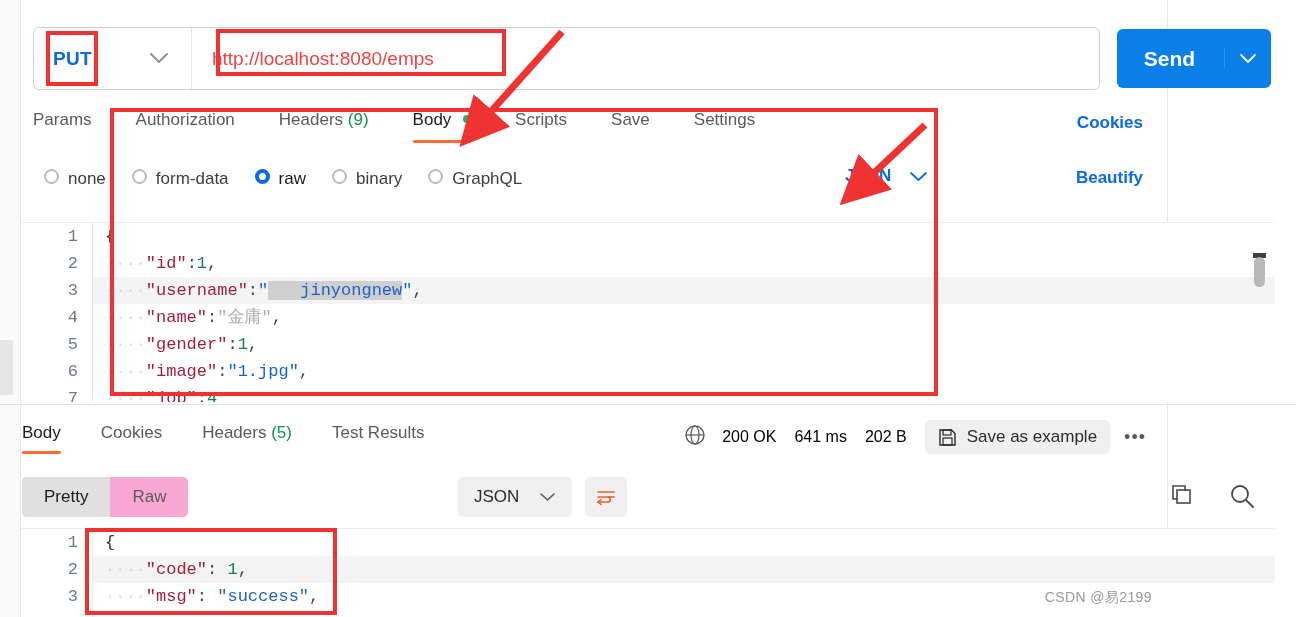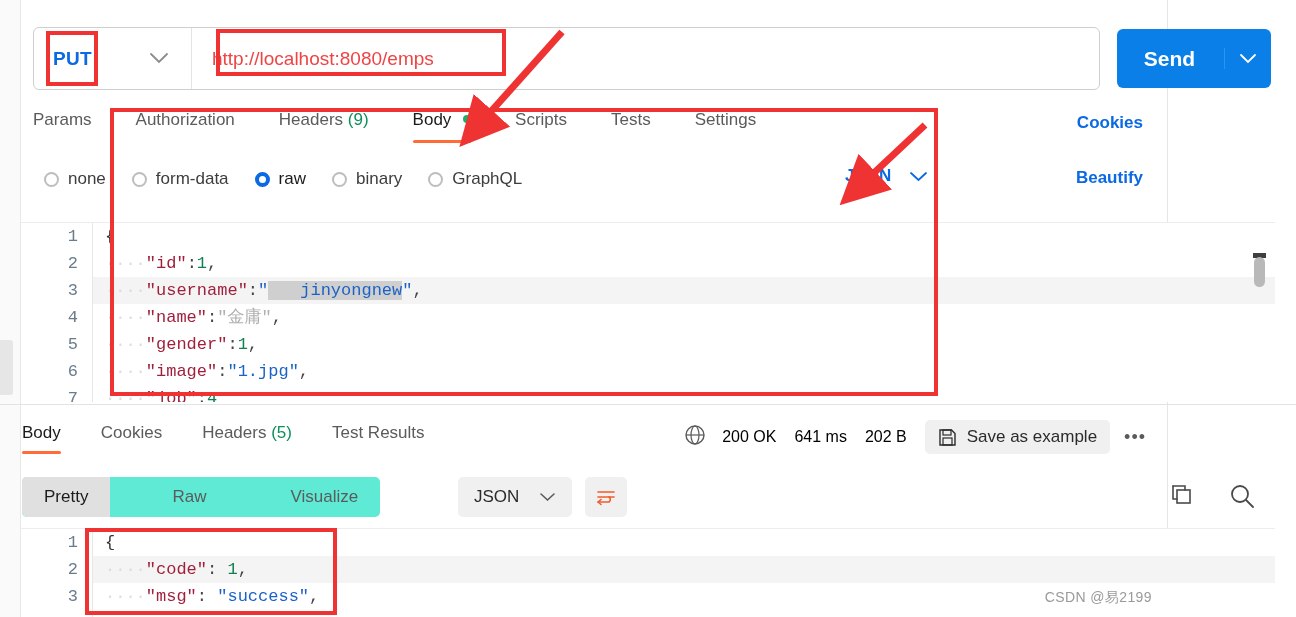--- a/index.html
+++ b/index.html
@@ -130,21 +130,21 @@
     cursor: pointer;
   }
 
   
   .radio-row {
     position: absolute; left: 44px; top: 166px;
     display: flex; align-items: center;
     height: 26px;
   }
   .radio-item {
-    display: flex; align-items: center;
+    display: flex; align-items: flex-start;
     margin-right: 26px;
     font-size: 17px;
     color: #3d3d3d;
     cursor: pointer;
     white-space: nowrap;
   }
   .radio-dot {
     width: 15px; height: 15px;
     border: 2px solid #bdbdbd;
     border-radius: 50%;
@@ -265,23 +265,22 @@
   .dots-menu {
     margin-left: 14px; color: #5a5a5a;
     font-size: 18px; letter-spacing: 1px;
     cursor: pointer;
   }
 
   
   .view-seg {
     position: absolute; left: 22px; top: 477px;
     height: 40px; display: flex; align-items: center;
-    background: #5eead4; border-radius: 5px;
+    background: #f9a8d4; border-radius: 5px;
     overflow: hidden;
-    gap: 40px;
   }
   .vseg {
     height: 40px; line-height: 40px;
     padding: 0 22px; font-size: 17px;
     color: #5b5b5b; cursor: pointer;
   }
   .vseg.active { background: #e0e0e0; color: #1b1b1b; }
   .fmt-select {
     position: absolute; left: 458px; top: 477px;
     height: 40px; display: flex; align-items: center;
@@ -387,21 +386,21 @@
       <span class="hdr-count">(9)</span>
     </div>
     <div class="rtab active">
       <span>Body</span>
       <span class="body-dot"></span>
     </div>
     <div class="rtab">
       <span>Scripts</span>
     </div>
     <div class="rtab">
-      <span>Tests</span>
+      <span>Save</span>
     </div>
     <div class="rtab">
       <span>Settings</span>
     </div>
   </div>
 
   <div class="cookies-link">Cookies</div>
   <div class="beautify-link">Beautify</div>
 
   <div class="radio-row">
@@ -498,21 +497,20 @@
         </svg>
       </span>
       <span>Save as example</span>
     </span>
     <span class="dots-menu">•••</span>
   </div>
 
   <div class="view-seg">
     <div class="vseg active">Pretty</div>
     <div class="vseg">Raw</div>
-    <div class="vseg">Visualize</div>
   </div>
 
   <div class="fmt-select">
     <span>JSON</span>
     <span class="cv">
       <svg width="17" height="10" viewBox="0 0 17 10">
           <path d="M2 2 L8.5 8 L15 2" stroke="#5a5a5a" stroke-width="1.6" fill="none" stroke-linecap="round"></path>
         </svg>
     </span>
   </div>

